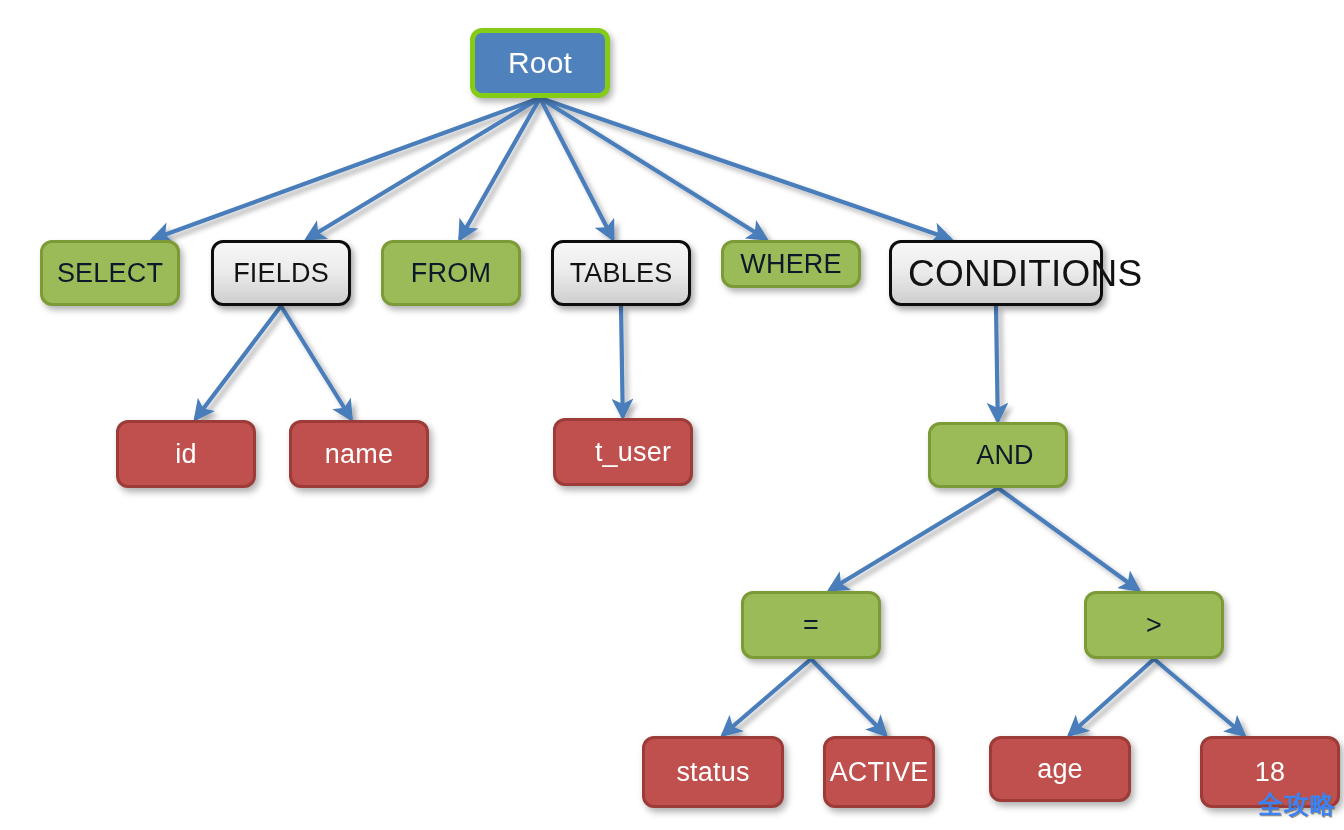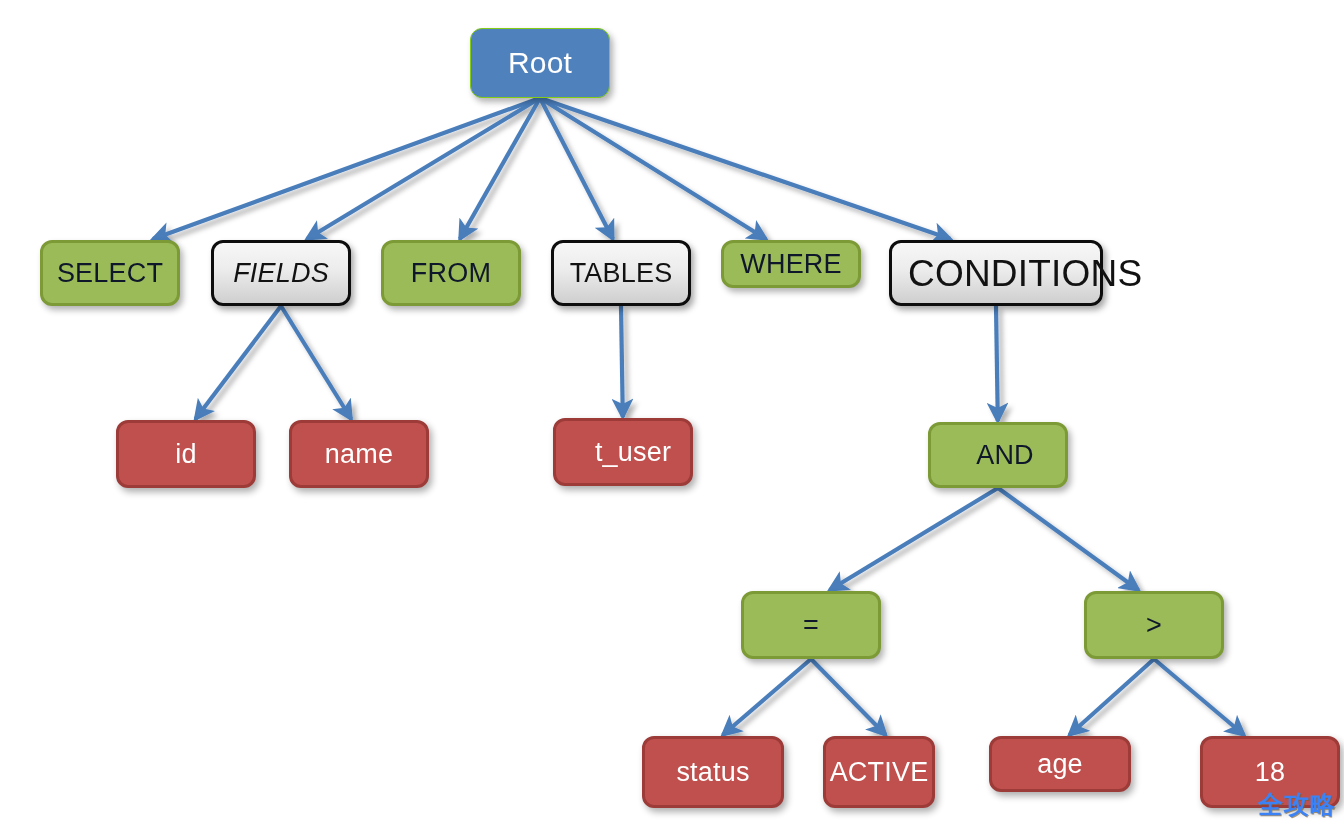--- a/index.html
+++ b/index.html
@@ -40,21 +40,21 @@
   }
   .node .label {
     display: block;
     width: 100%;
     font-weight: 400;
     letter-spacing: 0.2px;
   }
   
   .node.blue {
     background: #4f81bd;
-    border: 1px solid #84cc16;
+    border: 5px solid #84cc16;
     color: #ffffff;
     box-shadow: 3px 4px 6px rgba(0,0,0,0.30);
   }
   
   .node.green {
     background: #9bbb59;
     border: 3px solid #7c9b36;
     color: #0f172a;
     box-shadow: 3px 4px 6px rgba(0,0,0,0.30);
   }
@@ -118,21 +118,21 @@
   </svg>
 
   <div id="node-layer">
       <div class="node blue" style="left: 470px; top: 28px; width: 140px; height: 70px;">
         <span class="label" style="font-size: 30px;">Root</span>
       </div>
       <div class="node green" style="left: 40px; top: 240px; width: 140px; height: 66px;">
         <span class="label" style="font-size: 27px;">SELECT</span>
       </div>
       <div class="node gray" style="left: 211px; top: 240px; width: 140px; height: 66px;">
-        <span class="label" style="font-size: 27px; font-style: italic;">FIELDS</span>
+        <span class="label" style="font-size: 27px;">FIELDS</span>
       </div>
       <div class="node green" style="left: 381px; top: 240px; width: 140px; height: 66px;">
         <span class="label" style="font-size: 27px;">FROM</span>
       </div>
       <div class="node gray" style="left: 551px; top: 240px; width: 140px; height: 66px;">
         <span class="label" style="font-size: 27px;">TABLES</span>
       </div>
       <div class="node green" style="left: 721px; top: 240px; width: 140px; height: 48px;">
         <span class="label" style="font-size: 27px;">WHERE</span>
       </div>
@@ -156,21 +156,21 @@
       </div>
       <div class="node green" style="left: 1084px; top: 591px; width: 140px; height: 68px;">
         <span class="label" style="font-size: 27px;">&gt;</span>
       </div>
       <div class="node red" style="left: 642px; top: 736px; width: 142px; height: 72px;">
         <span class="label" style="font-size: 27px;">status</span>
       </div>
       <div class="node red" style="left: 823px; top: 736px; width: 112px; height: 72px;">
         <span class="label" style="font-size: 27px;">ACTIVE</span>
       </div>
-      <div class="node red" style="left: 989px; top: 736px; width: 142px; height: 56px;">
+      <div class="node red" style="left: 989px; top: 736px; width: 142px; height: 66px;">
         <span class="label" style="font-size: 27px;">age</span>
       </div>
       <div class="node red" style="left: 1184px; top: 736px; width: 140px; height: 72px; margin-left: 16px;">
         <span class="label" style="font-size: 27px;">18</span>
       </div>
     </div>
 
   <div class="watermark" style="left: 1258px; top: 788px; font-size: 25px;">全攻略</div>
 
 </div>

